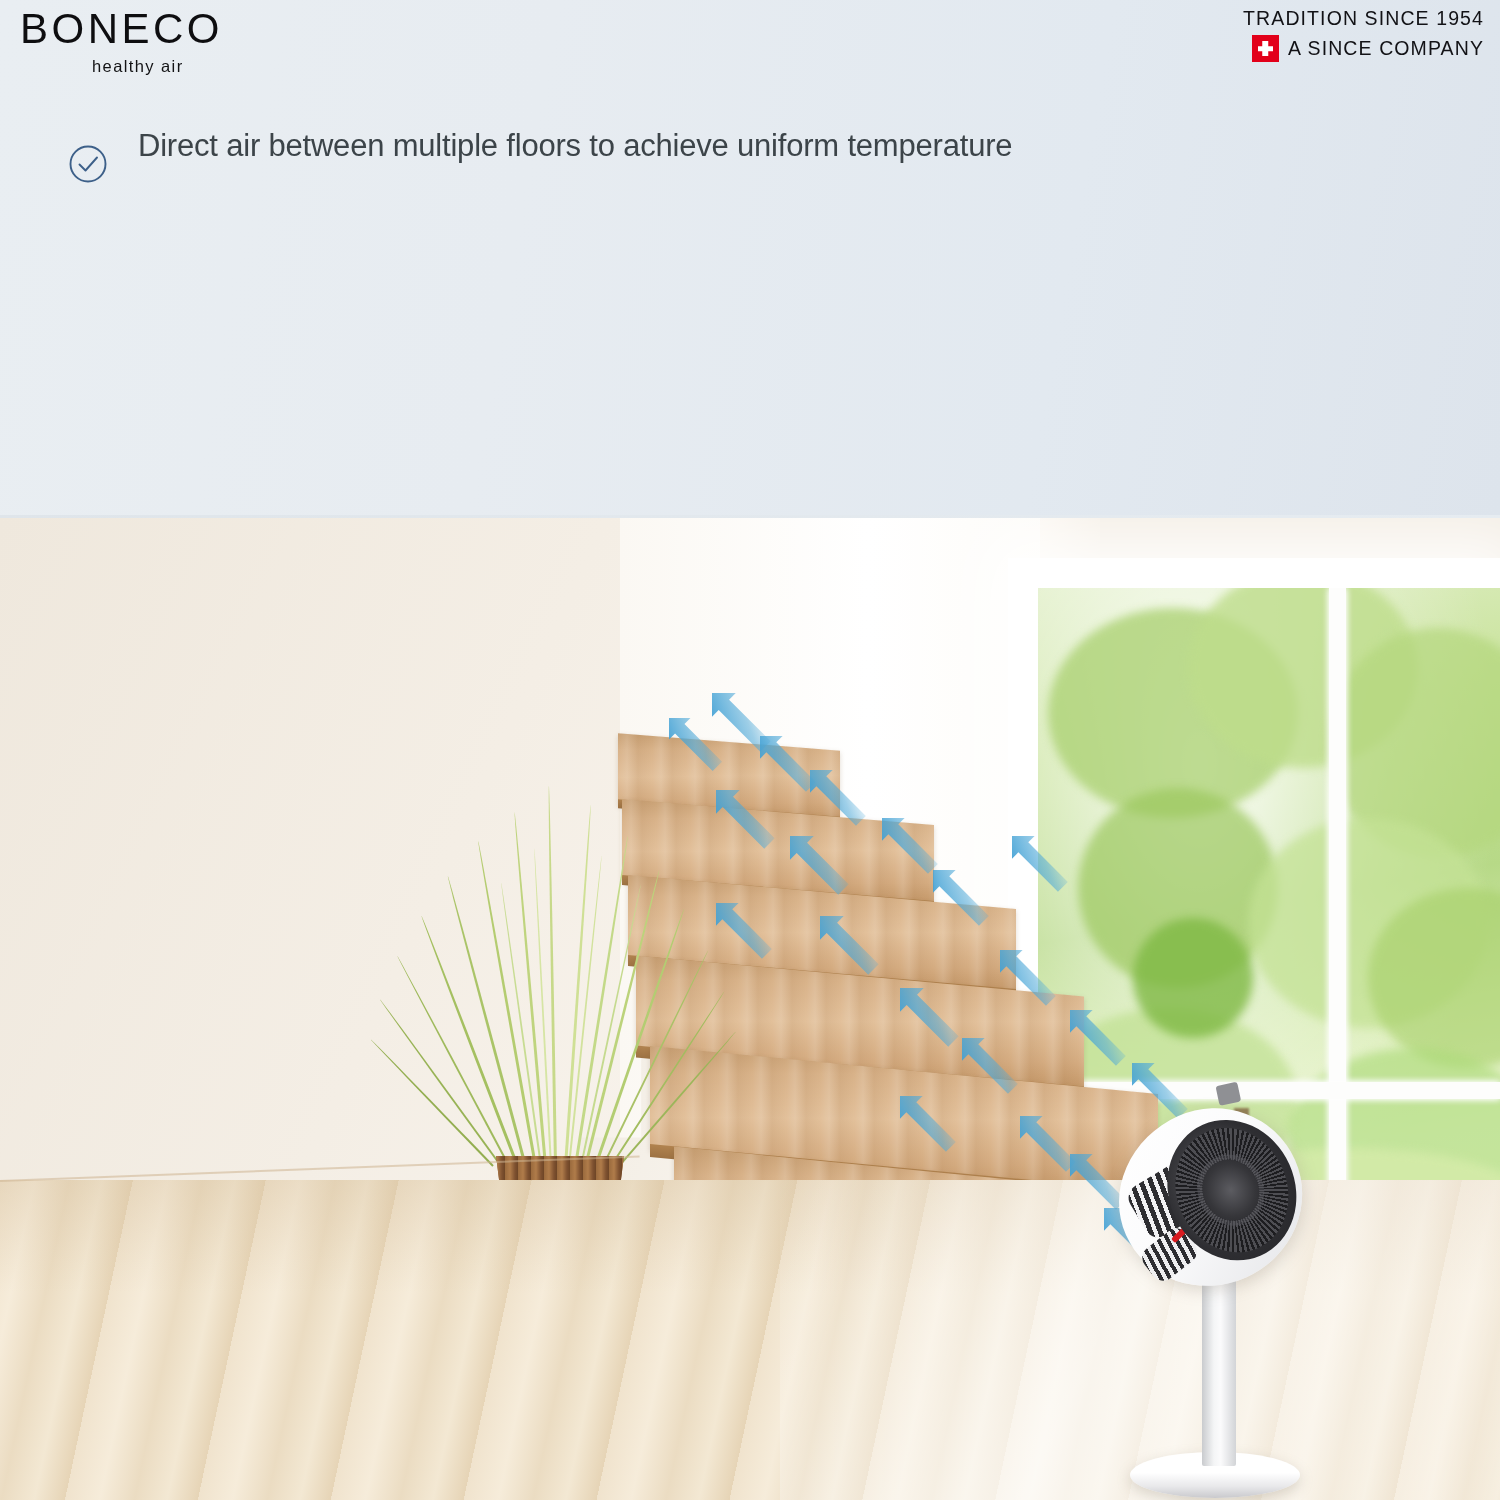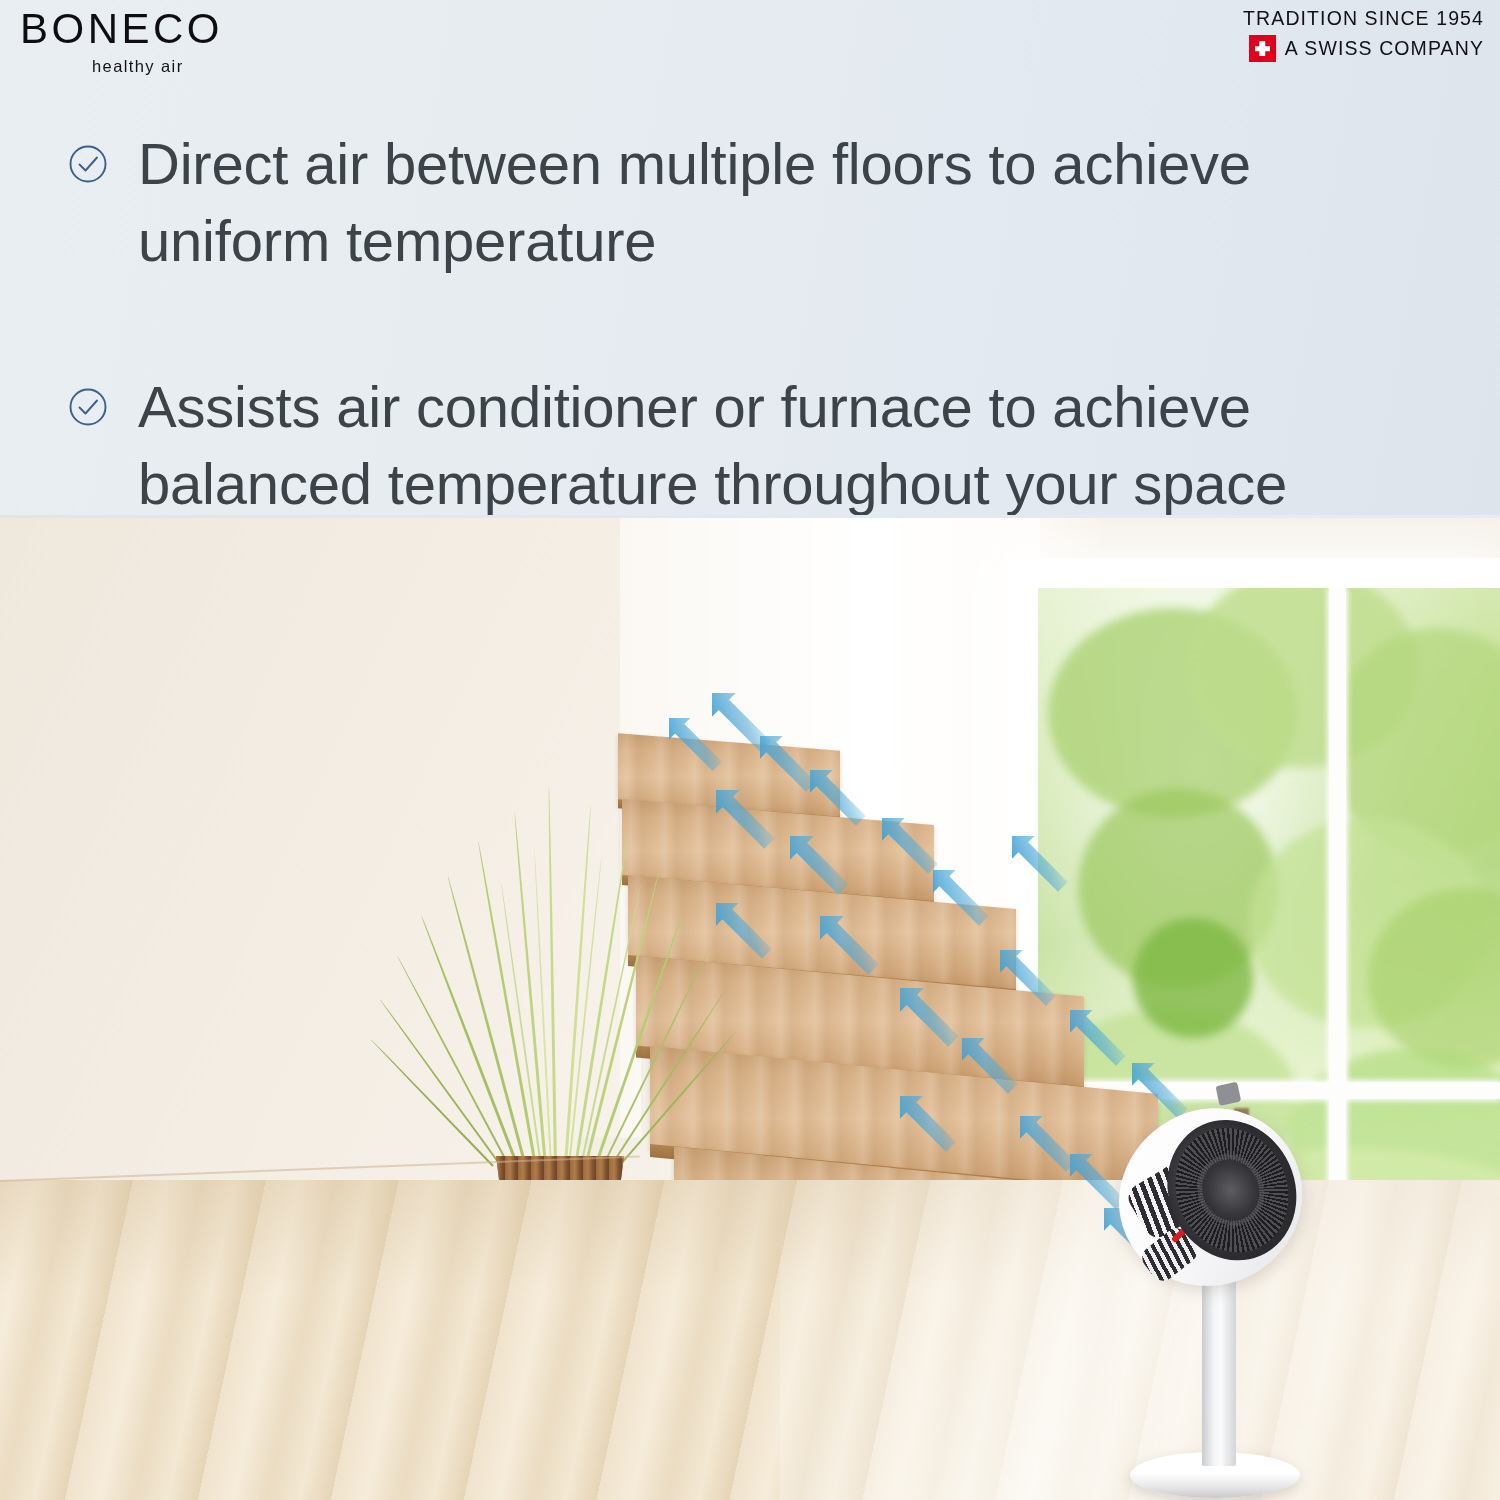--- a/index.html
+++ b/index.html
@@ -125,21 +125,21 @@
     margin-bottom: 90px;
   }
   .bullet-row:last-child { margin-bottom: 0; }
   .check-circle-icon {
     flex: 0 0 auto;
     width: 40px;
     height: 40px;
     margin-top: 18px;
   }
   .bullet-text {
-    font-size: 58px;
+    font-size: 31px;
     line-height: 1.32;
     color: #3c4449;
     font-weight: 400;
     letter-spacing: -0.2px;
   }
 
   
   #photo-scene {
     position: absolute;
     left: 0; top: 518px;
@@ -385,41 +385,34 @@
 
     <div id="brand-logo">
       <div id="brand-wordmark">BONECO</div>
       <div id="brand-tagline">healthy air</div>
     </div>
 
     <div id="swiss-badge">
       <div id="tradition-line">TRADITION SINCE 1954</div>
       <div id="swiss-line">
         <span id="swiss-flag-icon"></span>
-        <span id="swiss-company-text">A SWISS COMPANY</span>
+        <span id="swiss-company-text">A SINCE COMPANY</span>
       </div>
     </div>
 
     <div id="bullet-list">
 
       <div class="bullet-row">
         <svg class="check-circle-icon" viewBox="0 0 40 40">
           <circle cx="20" cy="20" r="17.5" fill="none" stroke="#3d6089" stroke-width="1.9"></circle>
           <polyline points="11.5,20.5 17.5,26.5 29,13.5" fill="none" stroke="#3d6089" stroke-width="1.9" stroke-linecap="round" stroke-linejoin="round"></polyline>
         </svg>
         <div class="bullet-text">Direct air between multiple floors to achieve uniform temperature</div>
       </div>
 
-      <div class="bullet-row">
-        <svg class="check-circle-icon" viewBox="0 0 40 40">
-          <circle cx="20" cy="20" r="17.5" fill="none" stroke="#3d6089" stroke-width="1.9"></circle>
-          <polyline points="11.5,20.5 17.5,26.5 29,13.5" fill="none" stroke="#3d6089" stroke-width="1.9" stroke-linecap="round" stroke-linejoin="round"></polyline>
-        </svg>
-        <div class="bullet-text">Assists air conditioner or furnace to achieve balanced temperature throughout your space</div>
-      </div>
 
     </div>
   </div>
 
   <div id="photo-scene">
 
     <div class="wall-left"></div>
     <div class="wall-back"></div>
     <div class="wall-right-return"></div>
 

